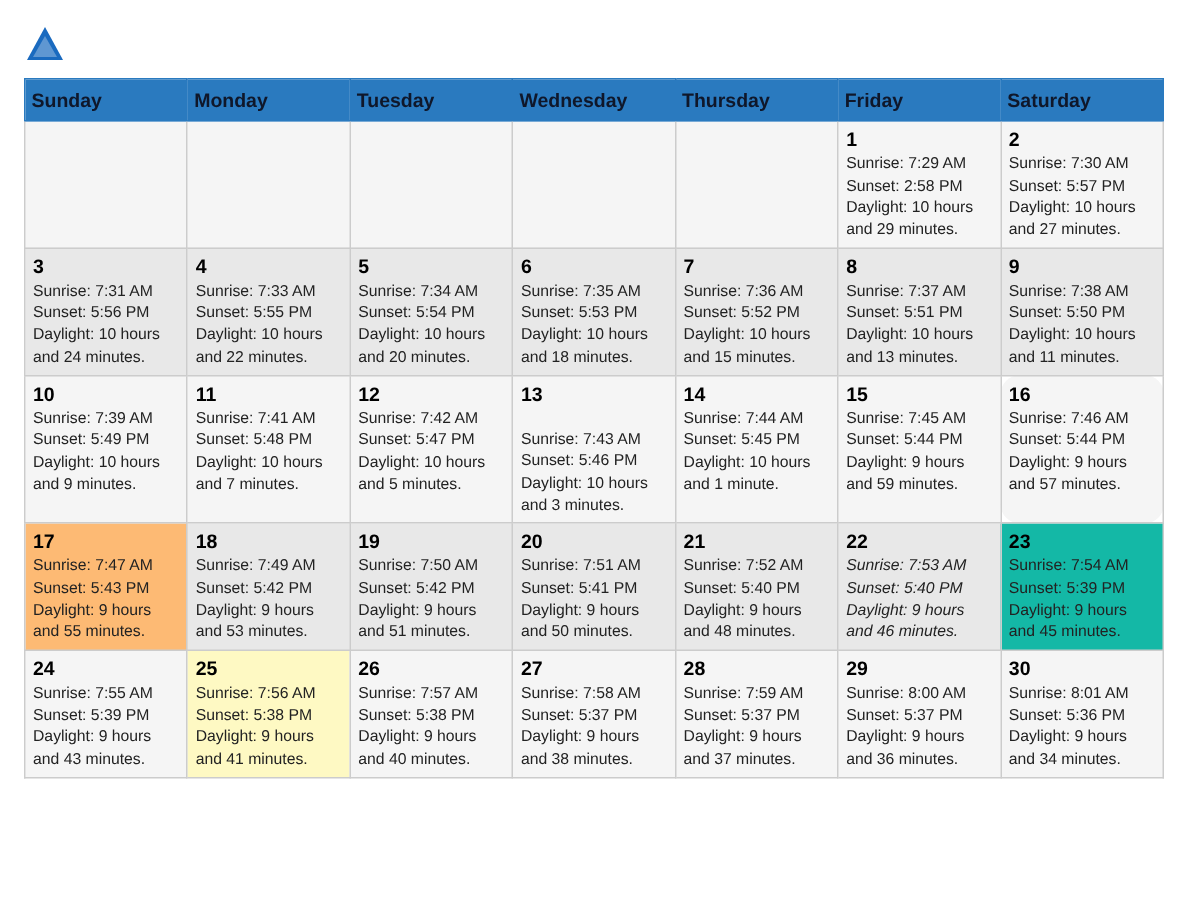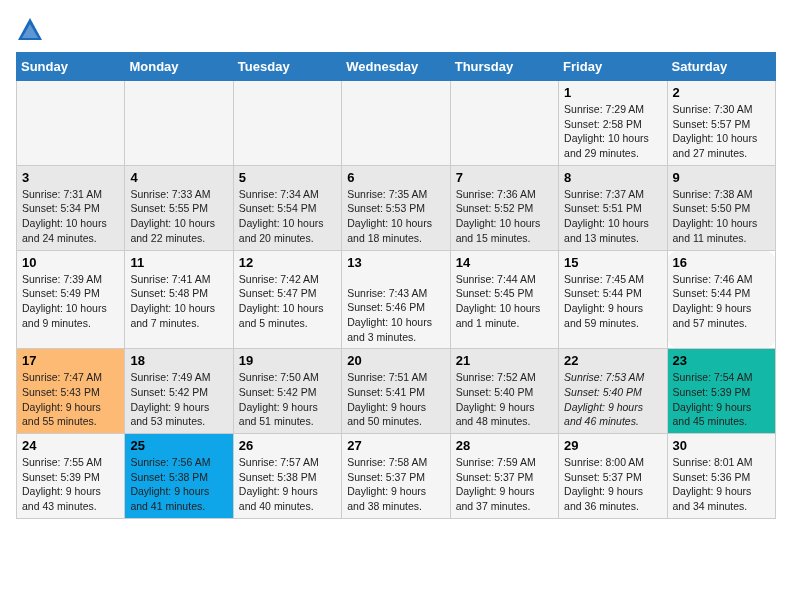--- a/index.html
+++ b/index.html
@@ -44,21 +44,21 @@
       font-size: 14px;
       color: #555;
     }
     table {
       width: 100%;
       border-collapse: collapse;
       font-size: 11px;
     }
     thead tr th {
       background-color: #2a7abf;
-      color: #ffffff;
+      color: #0f172a;
       padding: 6px 4px;
       text-align: left;
       font-size: 13px;
       font-weight: bold;
       border: 1px solid #2a7abf;
       margin-top: 12px;
     }
     tbody tr {
       vertical-align: top;
     }
@@ -144,21 +144,21 @@
           <div class="day-info" style="white-space: pre-line;">Sunrise: 7:30 AM
 Sunset: 5:57 PM
 Daylight: 10 hours
 and 27 minutes.</div>
         </td>
       </tr>
       <tr>
         <td style="background-color: rgb(232, 232, 232);">
           <div class="day-number">3</div>
           <div class="day-info" style="white-space: pre-line;">Sunrise: 7:31 AM
-Sunset: 5:34 PM
+Sunset: 5:56 PM
 Daylight: 10 hours
 and 24 minutes.</div>
         </td>
         <td style="background-color: rgb(232, 232, 232);">
           <div class="day-number">4</div>
           <div class="day-info" style="white-space: pre-line;">Sunrise: 7:33 AM
 Sunset: 5:55 PM
 Daylight: 10 hours
 and 22 minutes.</div>
         </td>
@@ -301,21 +301,21 @@
         </td>
       </tr>
       <tr>
         <td style="background-color: rgb(245, 245, 245);">
           <div class="day-number">24</div>
           <div class="day-info" style="white-space: pre-line;">Sunrise: 7:55 AM
 Sunset: 5:39 PM
 Daylight: 9 hours
 and 43 minutes.</div>
         </td>
-        <td style="background-color: #0ea5e9;">
+        <td style="background-color: #fef9c3;">
           <div class="day-number">25</div>
           <div class="day-info" style="white-space: pre-line;">Sunrise: 7:56 AM
 Sunset: 5:38 PM
 Daylight: 9 hours
 and 41 minutes.</div>
         </td>
         <td style="background-color: rgb(245, 245, 245);">
           <div class="day-number">26</div>
           <div class="day-info" style="white-space: pre-line;">Sunrise: 7:57 AM
 Sunset: 5:38 PM

